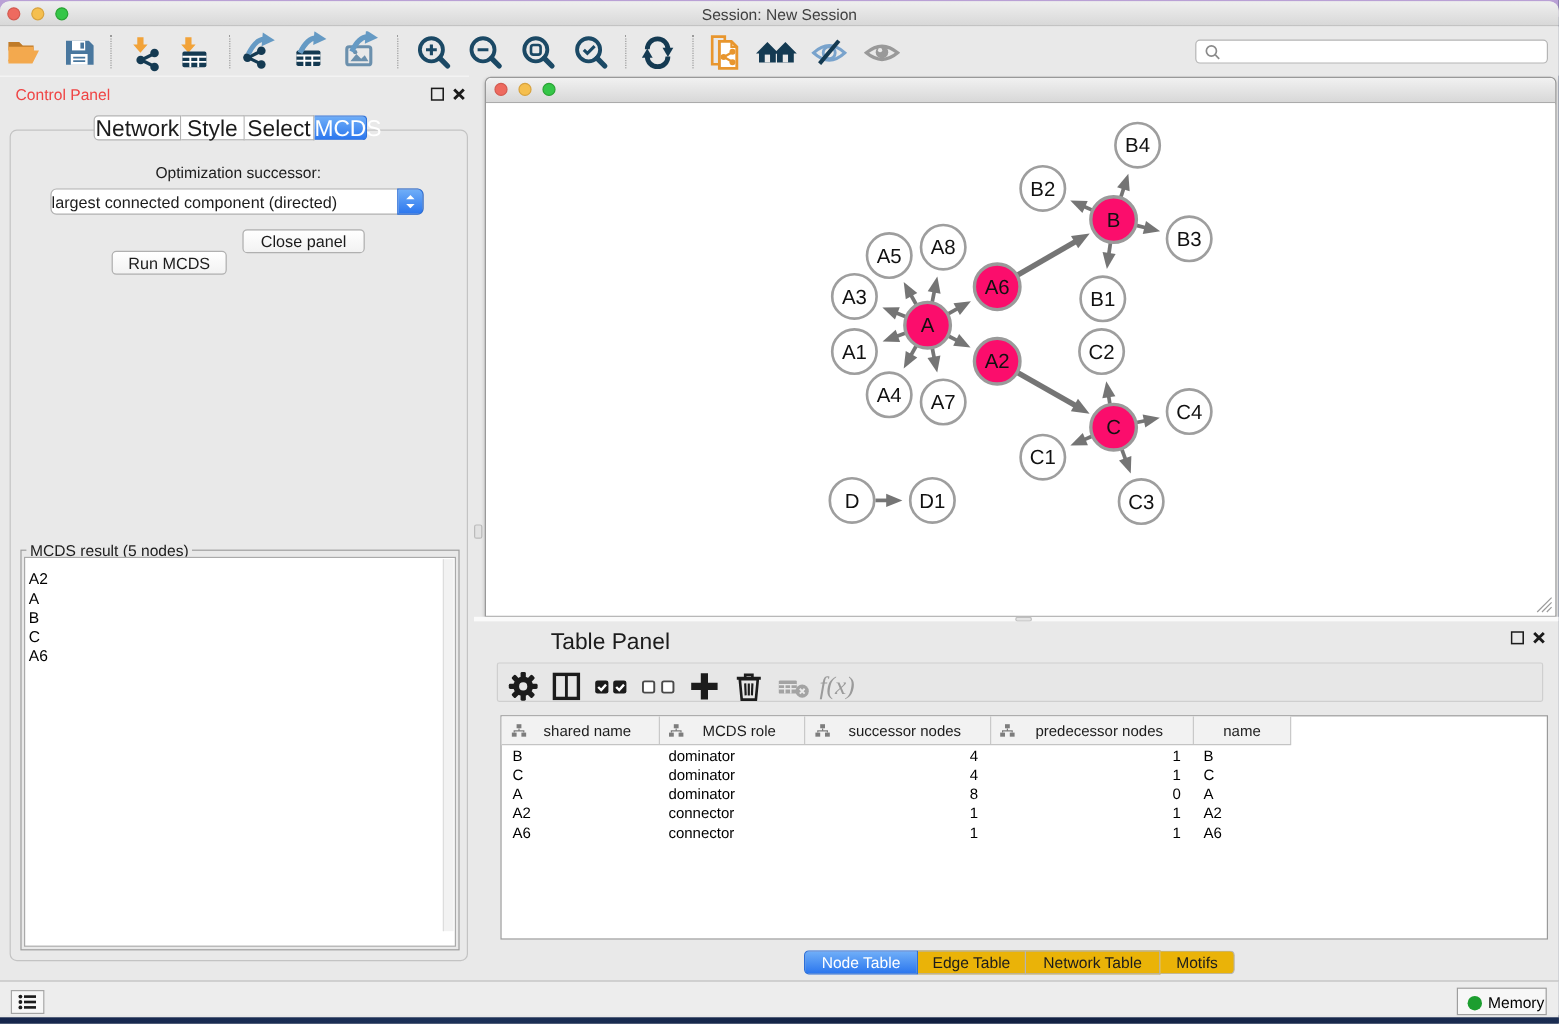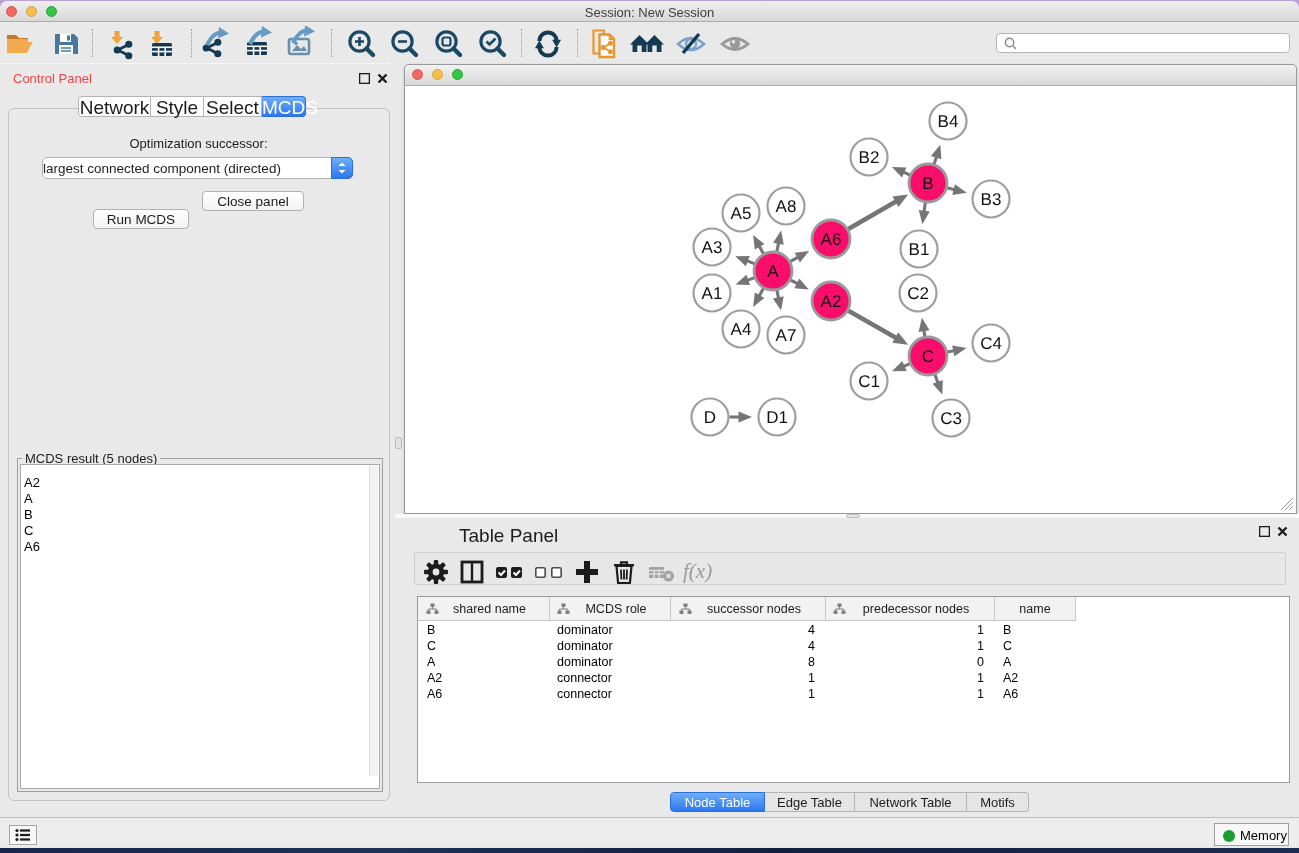--- a/index.html
+++ b/index.html
@@ -64,21 +64,21 @@
 #tp-title { position:absolute; left:24px; top:7px; font-size:19px; color:#1c1c1c;margin-left:40px; }
 #tp-toolbar { position:absolute; left:19px; top:34px; width:872px; height:33px; background:#e7e7e7;
   border:1px solid #cfcfcf; border-radius:2px; }
 #tbl { position:absolute; left:417px; top:596px; width:873px; height:187px; background:#fff; border:1px solid #9a9a9a; }
 #thead { position:absolute; left:0; top:0; height:24px; background:#f2f2f2; border-bottom:1px solid #c4c4c4; }
 .th { position:absolute; top:0; height:23px; border-right:1px solid #c9c9c9; }
 .th span { position:absolute; top:5px; width:100%; text-align:center; font-size:12.5px; color:#1c1c1c; }
 .orgi { position:absolute; top:6px; }
 .td { position:absolute; font-size:12.5px; color:#000; height:16px; line-height:16px; }
 
-.btab { position:absolute; top:792px; height:20px; line-height:20px; background:#e5e5e5; border:1px solid #b4b4b4;
+.btab { position:absolute; top:792px; height:20px; line-height:20px; background:#eab308; border:1px solid #b4b4b4;
   border-left:none; font-size:13px; color:#1c1c1c; text-align:center; }
 
 #statusbar { position:absolute; left:0; top:817px; width:1299px; height:29px; background:#ededed; border-top:1px solid #bdbdbd; }
 #listbtn { position:absolute; left:9px; top:7px; width:28px; height:20px; background:#f7f7f7; border:1px solid #a5a5a5; }
 #membtn { position:absolute; left:1214px; top:5px; width:75px; height:23px; background:#f7f7f7; border:1px solid #9e9e9e; }
 #membtn .dot { position:absolute; left:8px; top:5.5px; width:12px; height:12px; border-radius:50%; background:#1d9e30; }
 #membtn .lbl { position:absolute; left:25px; top:4px; font-size:13px; color:#000; }
 </style></head>
 <body>
 <div id="topstrip"></div>

